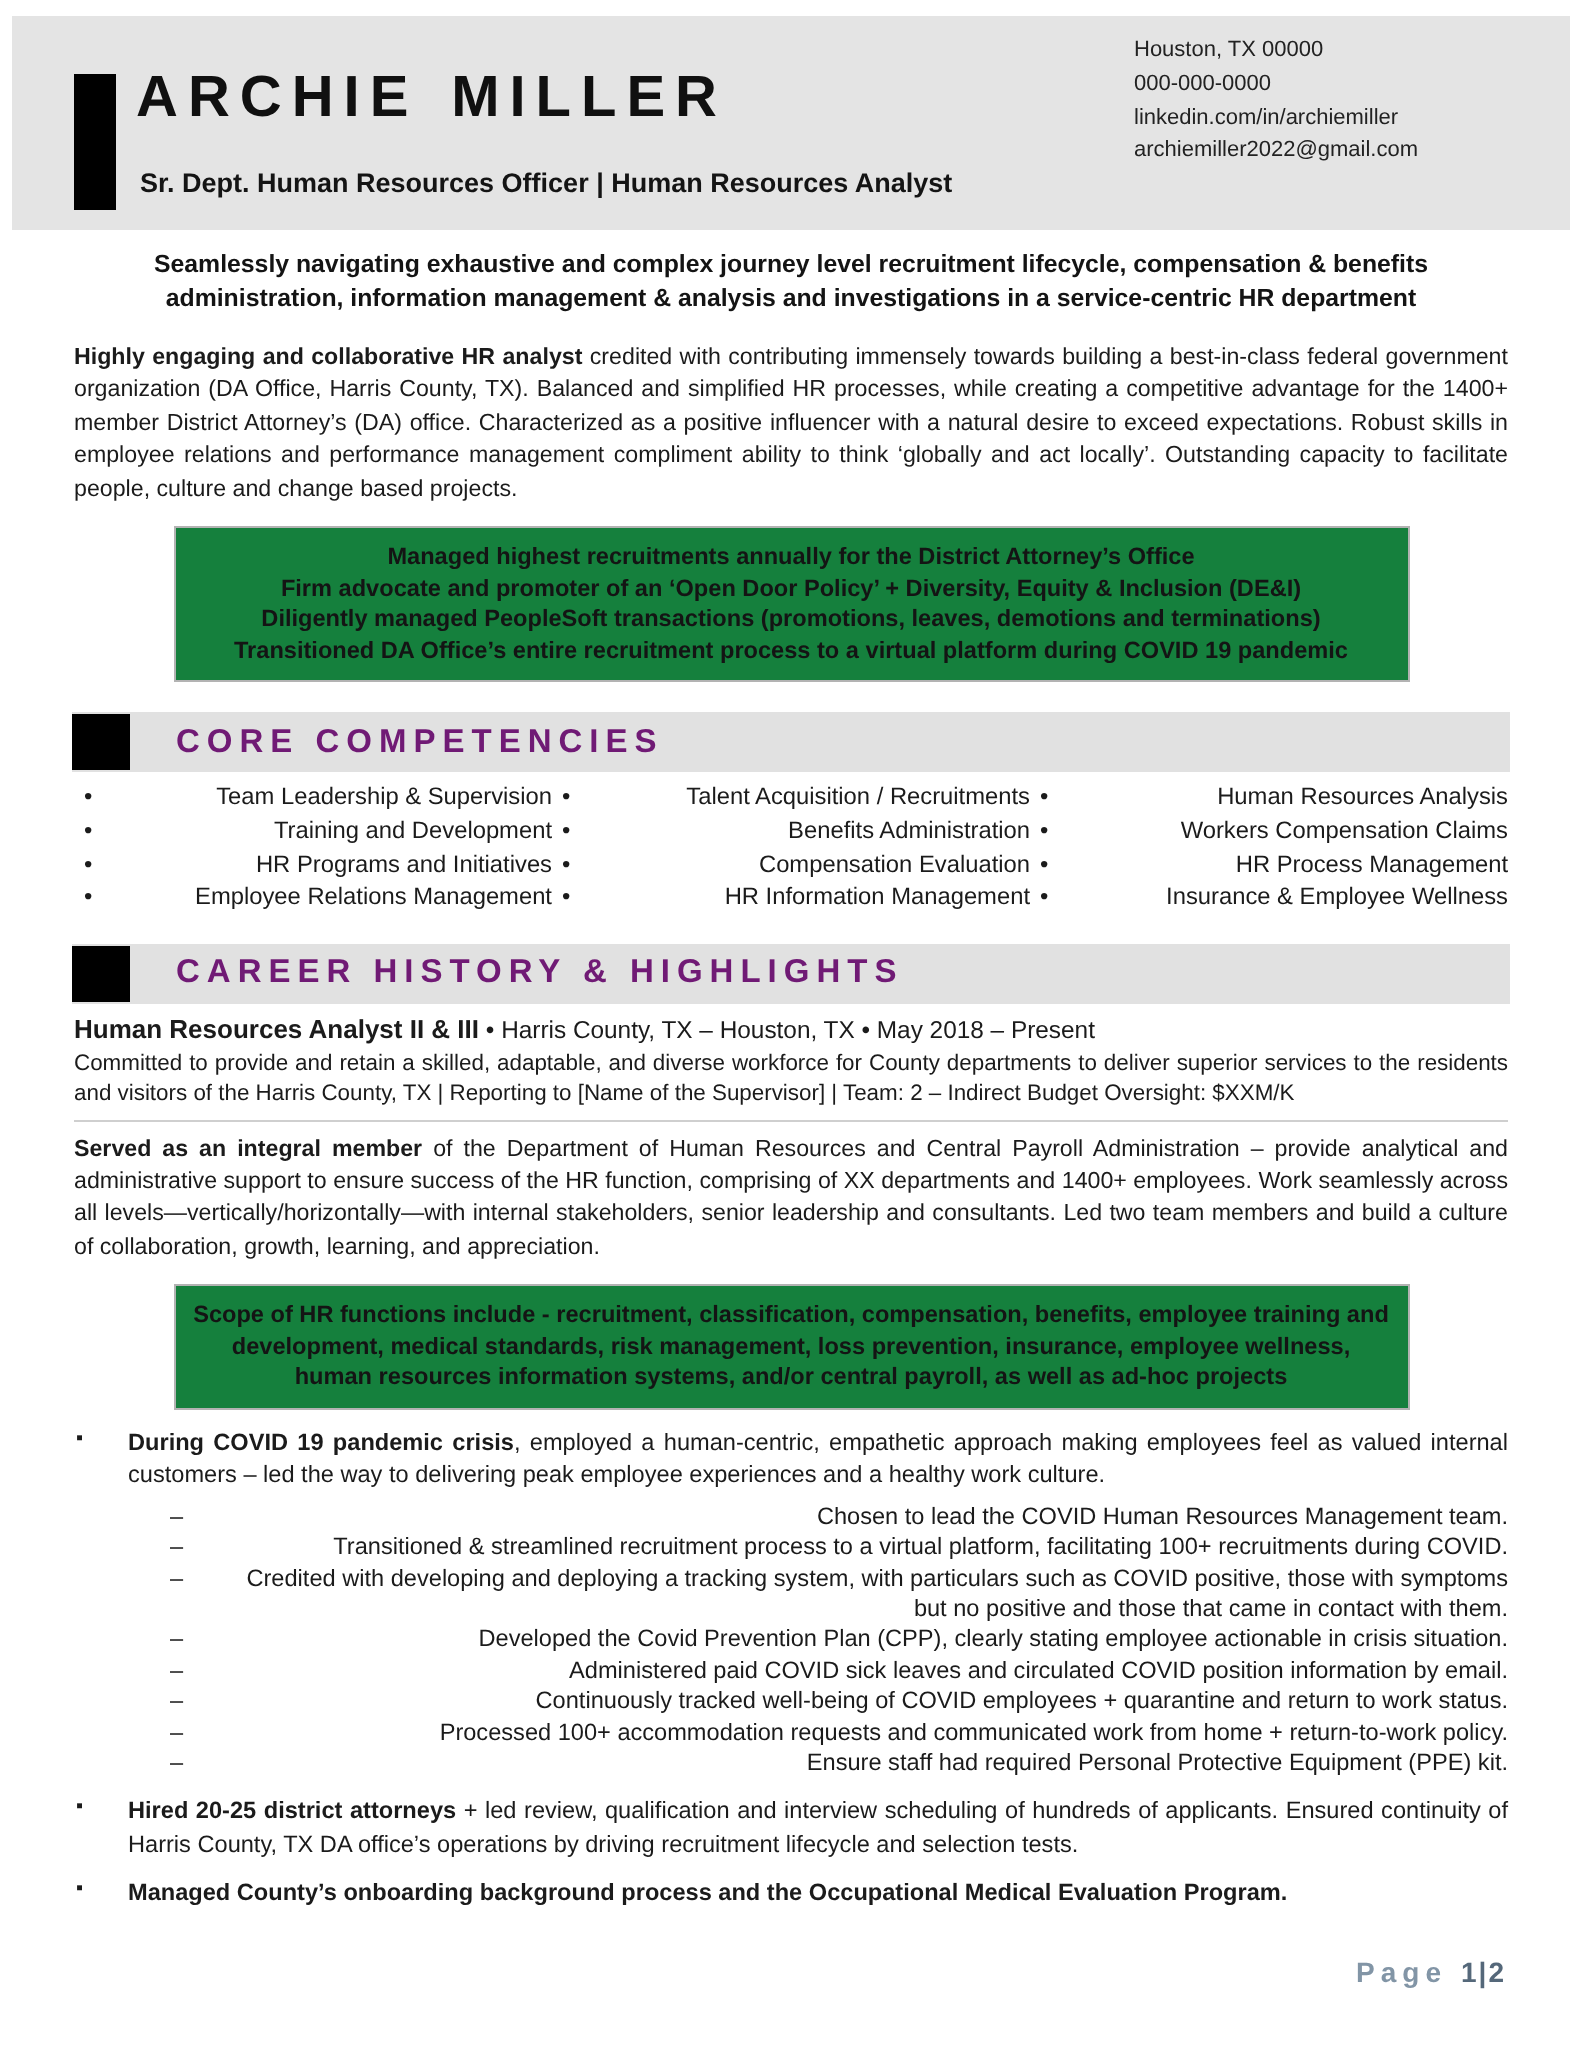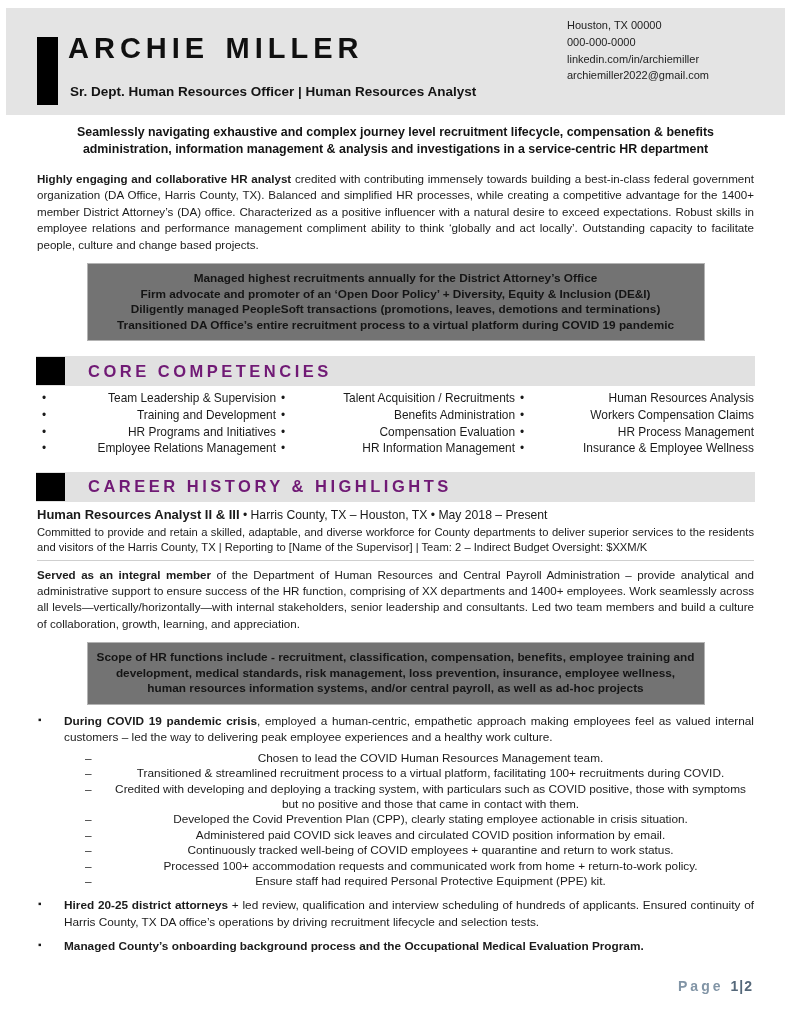--- a/index.html
+++ b/index.html
@@ -20,21 +20,21 @@
 
   
   .tagline {
     margin:9px 38px 0 38px; text-align:center; font-weight:700;
     font-size:12.4px; line-height:17px; color:#141414;
   }
   .para { margin:13px 37px 0 37px; text-align:justify; font-size:11.6px; line-height:16.4px; }
   .para .lead { font-weight:700; }
 
   .outline-box {
-    margin:10px auto 0 auto; width:600px; border:1px solid #b3b3b3; background:#737373;
+    margin:10px auto 0 auto; width:600px; border:1px solid #b3b3b3; background:#15803d;
     padding:7px 8px; text-align:center; font-weight:700; font-size:11.8px; line-height:15.6px; color:#141414;
   }
 
   
   .section-bar {
     margin:15px 36px 0 36px; width:719px; height:30px; background:#e1e1e1;
     display:flex; align-items:center; box-sizing:border-box;
   }
   .section-square { width:29px; height:28px; background:#000; flex:0 0 auto; }
   .section-label { margin-left:23px; font-weight:700; font-size:16.5px; letter-spacing:3.5px; color:#701a75; }
@@ -50,21 +50,21 @@
   .job-title { font-weight:700; font-size:13px; }
   .committed { margin:3px 37px 0 37px; text-align:justify; font-size:11.2px; line-height:14.9px; }
   .divider { margin:5px 37px 0 37px; border-top:1px solid #cfcfcf; height:0; }
   .served { margin:6px 37px 0 37px; }
 
   .bullets { margin:6px 37px 0 37px; }
   .bullet { position:relative; padding-left:27px; text-align:justify; font-size:11.8px; line-height:16.4px; margin-top:8px; }
   .bullet::before { content:"▪"; position:absolute; left:1px; top:-1px; font-size:10px; }
   .bullet .lead { font-weight:700; }
   .subs { margin-top:5px; }
-  .sub { position:relative; padding-left:43px; font-size:11.8px; line-height:15.4px; margin-top:0; text-align:center; }
+  .sub { position:relative; padding-left:43px; font-size:11.8px; line-height:15.4px; margin-top:0; text-align:right; }
   .sub::before { content:"–"; position:absolute; left:21px; top:0; }
 
   
   .footer { position:absolute; right:38px; bottom:30px; font-size:14px; font-weight:700;margin-left:24px; }
   .footer .page-label { color:#8295a6; letter-spacing:3px; }
   .footer .page-num { color:#55687a; margin-left:7px; letter-spacing:1px; }
 </style>
 </head>
 <body>
 

